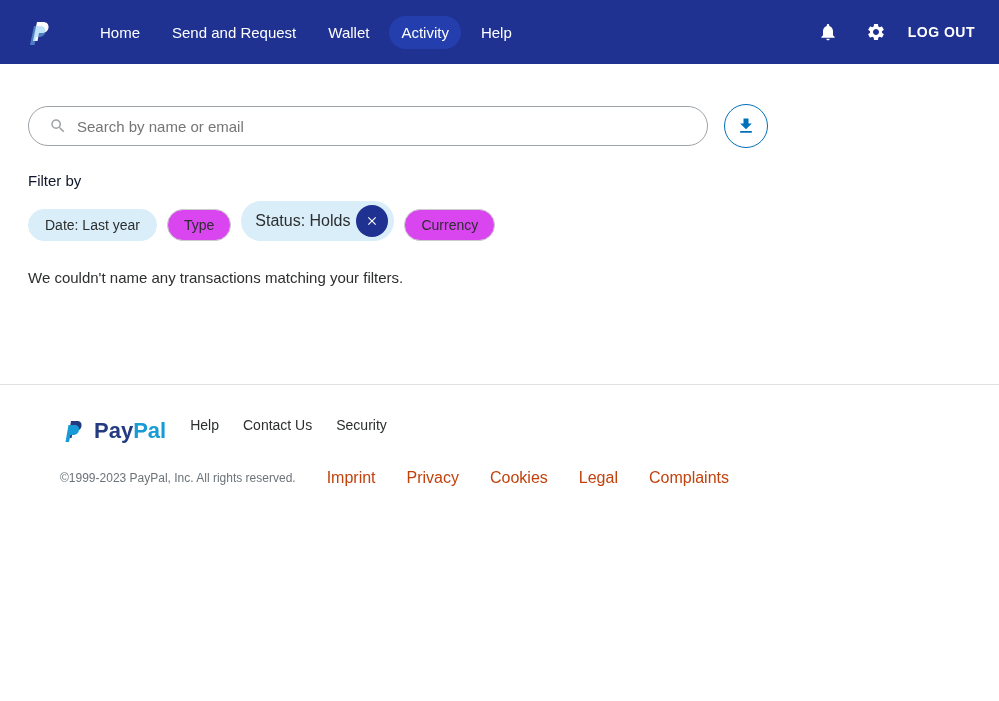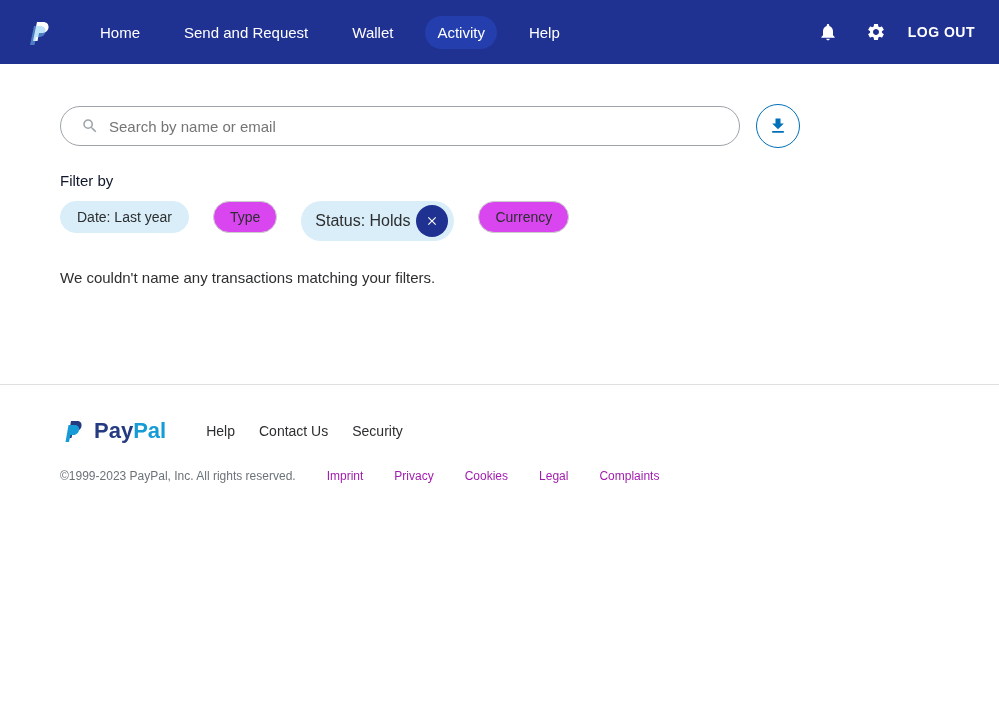--- a/index.html
+++ b/index.html
@@ -32,21 +32,21 @@
     }
 
     .nav-logo svg {
       width: 32px;
       height: 32px;
     }
 
     .nav-links {
       display: flex;
       align-items: center;
-      gap: 20px;
+      gap: 8px;
       flex: 1;
     }
 
     .nav-link {
       color: #fff;
       text-decoration: none;
       font-size: 15px;
       padding: 8px 12px;
       border-radius: 20px;
       cursor: pointer;
@@ -81,21 +81,21 @@
       border: none;
       cursor: pointer;
       color: #fff;
       font-size: 14px;
       font-weight: 600;
       letter-spacing: 0.5px;
     }
 
     
     .main-content {
-      padding: 40px 60px;
+      padding: 40px 28px;
       min-height: 320px;
     }
 
     
     .search-bar-container {
       display: flex;
       align-items: center;
       gap: 16px;
       margin-bottom: 24px;
     }
@@ -143,22 +143,22 @@
     
     .filter-label {
       font-size: 15px;
       color: #0f172a;
       margin-bottom: 12px;
       font-weight: 400;
     }
 
     .filter-chips {
       display: flex;
-      align-items: flex-start;
-      gap: 24px;
+      align-items: flex-end;
+      gap: 10px;
       flex-wrap: wrap;
       margin-bottom: 28px;
     }
 
     .chip {
       border-radius: 50px;
       padding: 7px 16px;
       font-size: 14px;
       cursor: pointer;
       border: 1.5px solid #ccc;
@@ -208,22 +208,21 @@
       margin: 0;
     }
 
     
     footer {
       padding: 32px 60px;
     }
 
     .footer-top {
       display: flex;
-      align-items: center;
-      gap: 40px;
+      gap: 24px;
       margin-bottom: 24px;
     }
 
     .footer-logo {
       display: flex;
       align-items: center;
       gap: 6px;
     }
 
     .footer-logo-text {
@@ -254,22 +253,22 @@
       gap: 24px;
       flex-wrap: wrap;
     }
 
     .copyright {
       font-size: 12px;
       color: #6c7378;
     }
 
     .footer-legal-link {
-      font-size: 12px;
-      color: #a21caf;
+      font-size: 16px;
+      color: #c2410c;
       cursor: pointer;
       text-decoration: none;
       padding-left: 7px;
     }
   </style>
 </head>
 <body>
 
 <nav>
   <div class="nav-logo">

